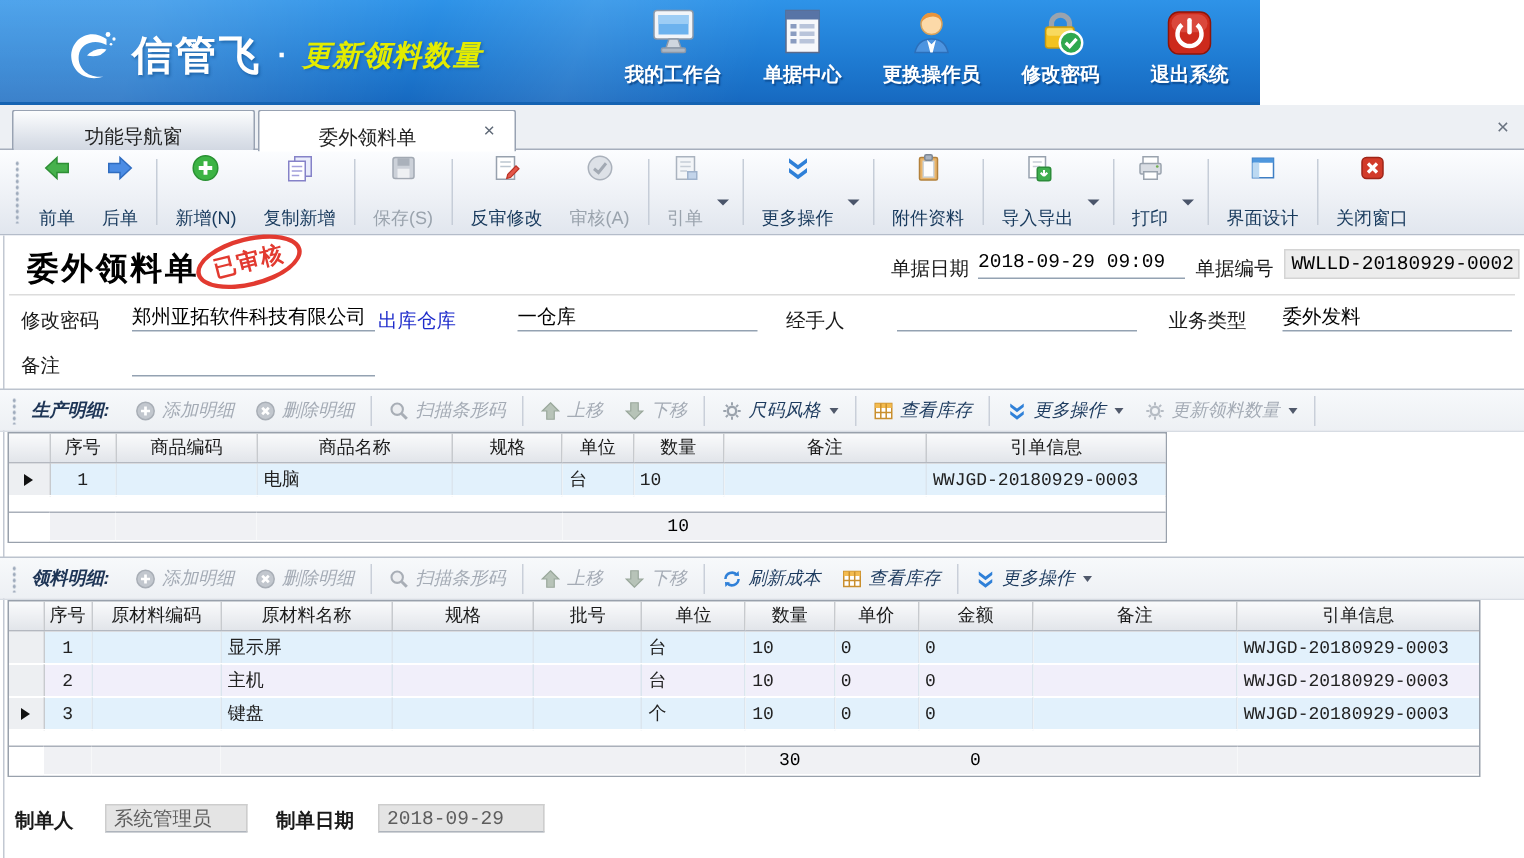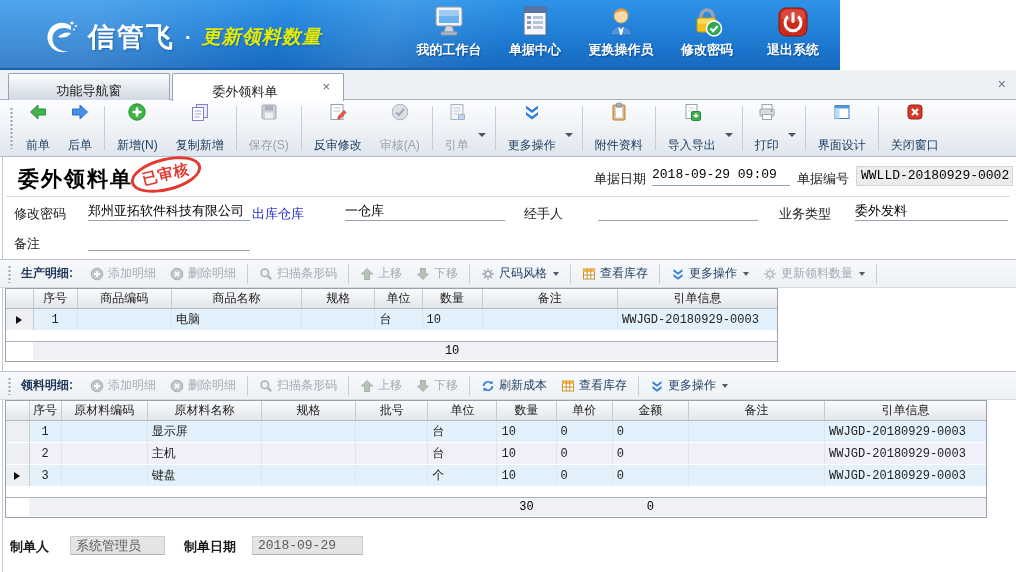--- a/index.html
+++ b/index.html
@@ -52,21 +52,21 @@
   .flabel{position:absolute;font-size:13px;color:#1a1a1a;white-space:nowrap;}
   .flink{position:absolute;font-size:13px;color:#1f2ccb;white-space:nowrap;cursor:pointer;}
   .fval{position:absolute;font-size:13px;color:#000;border-bottom:1px solid #94a2b2;height:18px;white-space:nowrap;overflow:hidden;}
   .mono{font-family:"Liberation Mono","DejaVu Sans Mono",monospace;}
   .nobox{position:absolute;background:#ececec;border:1px solid #d4d4d4;height:18px;line-height:18px;padding-left:4px;
          font-size:13px;color:#000;}
   .hline{position:absolute;left:6px;width:1004px;height:1px;background:#dcdcdc;}
 
   
   .secbar{position:absolute;left:0;width:1016px;height:29px;box-sizing:border-box;display:flex;align-items:center;
-          background:linear-gradient(#f7f9fb,#edf0f4);border-top:1px solid #bcc3ce;border-bottom:1px solid #d7dce3;padding-left:8px;}
+          background:linear-gradient(#f7f9fb,#edf0f4);border-top:1px solid #bcc3ce;border-bottom:1px solid #d7dce3;padding-left:8px;font-style:italic;}
   .secbar .grip{height:18px;margin-right:6px;}
   .seclabel{font-weight:bold;color:#1e3556;font-size:12px;margin:0 10px 0 4px;white-space:nowrap;}
   .sbtn{display:inline-flex;align-items:center;gap:4px;padding:2px 7px;font-size:12px;color:#1c3a5e;white-space:nowrap;cursor:pointer;}
   .sbtn.disabled{color:#a4abb5;cursor:default;}
   .scaret{width:0;height:0;border-left:3.5px solid transparent;border-right:3.5px solid transparent;border-top:4px solid #50596b;margin-left:2px;}
   .ssep{width:1px;height:20px;background:#c9cfd9;margin:0 4px;}
 
   
   .gridbox{position:absolute;border:1px solid #99a1ac;background:#fff;}
   table.grid{border-collapse:collapse;table-layout:fixed;font-size:12px;width:100%;}

